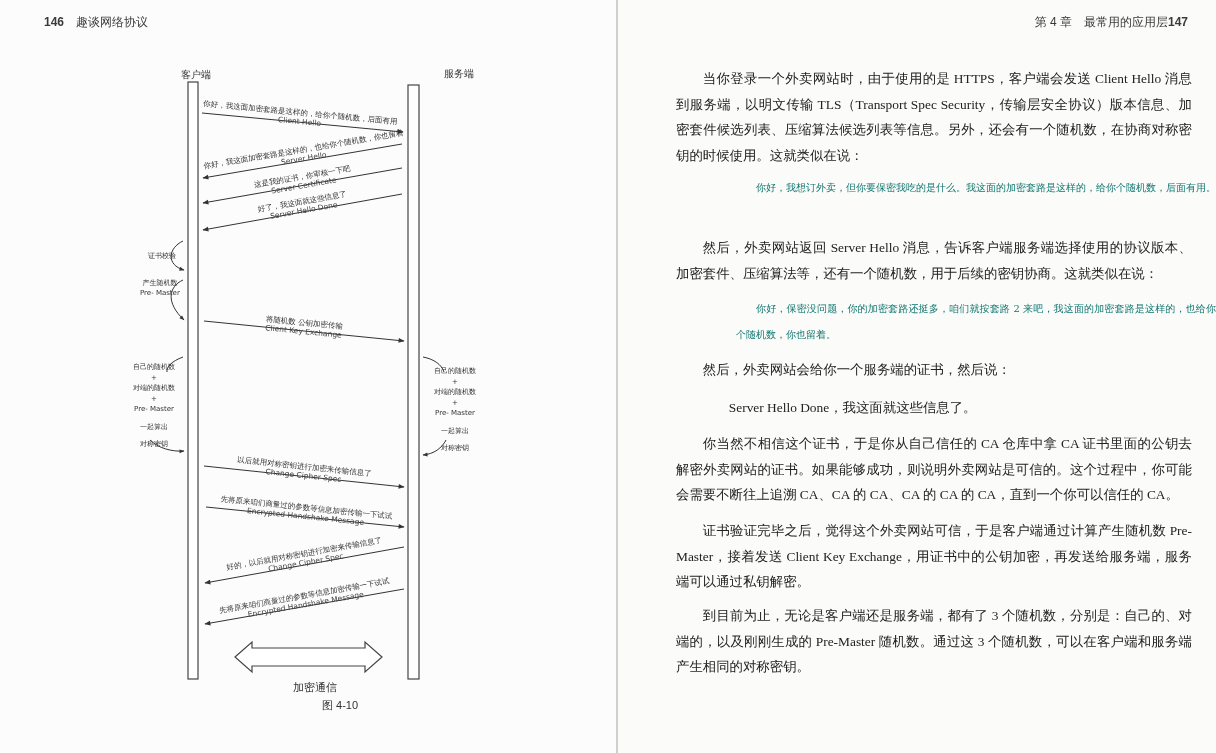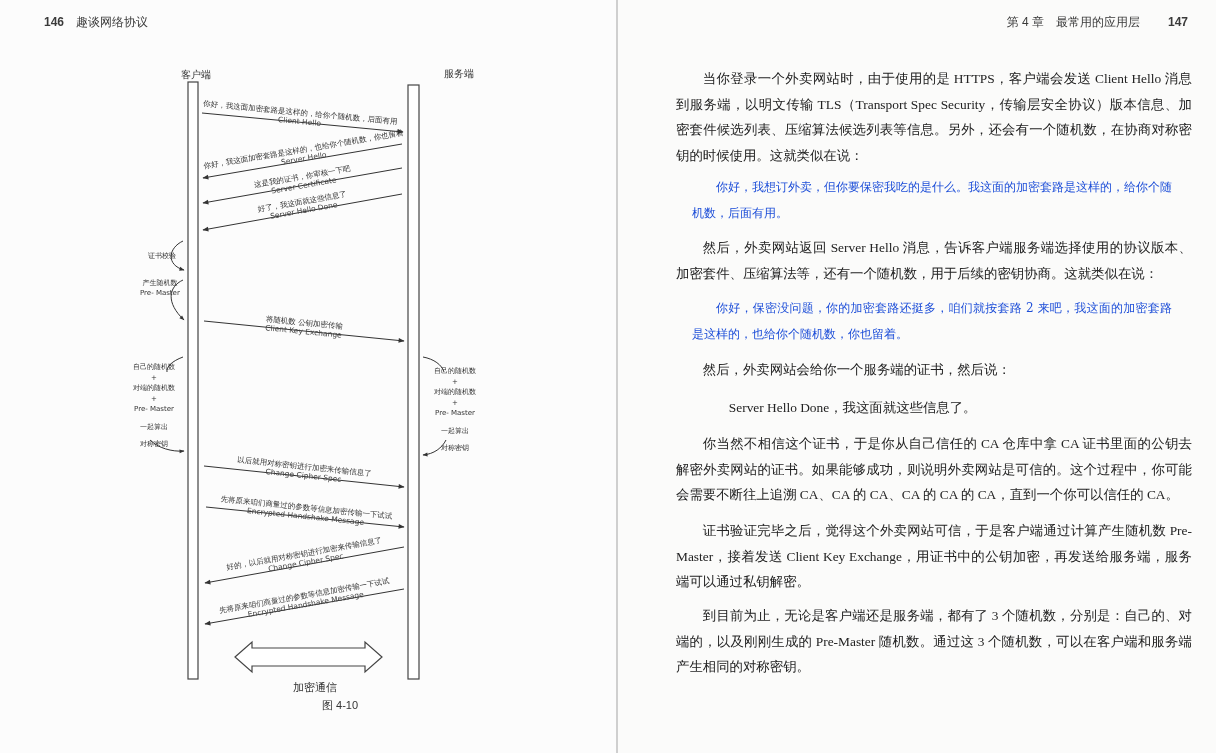--- a/index.html
+++ b/index.html
@@ -12,38 +12,38 @@
   .page { position: absolute; top: 0; height: 753px; }
   .page-left { left: 0; width: 617px; background: #fcfcfc; }
   .page-right { left: 618px; width: 598px; background: #fbfbfa; }
   .divider { position: absolute; left: 616px; top: 0; width: 2px; height: 753px; background: #cfcfcf; }
 
   .header { position: absolute; top: 14px; font-size: 12px; color: #3a3a3a; font-family: "Liberation Sans", sans-serif; }
   .header .num { font-weight: bold; }
   .header-left { left: 44px; }
   .header-left .title { margin-left: 12px; }
   .header-right { right: 28px; }
-  .header-right .num { margin-left: 28px; }
+  .header-right .num { margin-left: 0; }
 
   .diagram { position: absolute; left: 0; top: 0; width: 617px; height: 753px; }
   .diagram svg { position: absolute; left: 0; top: 0; }
   .dlabel { position: absolute; font-size: 10px; color: #333; white-space: nowrap; font-family: "DejaVu Sans", sans-serif; }
   .msg { position: absolute; white-space: nowrap; font-size: 7.5px; color: #333; transform-origin: center center; text-align: center; }
   .msg .en { display: block; font-size: 7.5px; color: #444; margin-top: -1px; }
   .side { position: absolute; font-size: 7px; color: #333; text-align: center; line-height: 13px; white-space: nowrap; }
   .caption { position: absolute; left: 286px; top: 698px; font-size: 11px; color: #333; font-family: "Liberation Sans", sans-serif; padding-left: 36px; }
 
   .body-text {
     position: absolute; left: 676px; width: 516px;
     font-family: "Liberation Serif", "DejaVu Serif", serif;
     font-size: 13.4px; line-height: 25.5px; color: #222;
     text-align: justify;
   }
   .body-text p { margin: 0; text-indent: 2em; }
-  .quote { font-family: "DejaVu Serif", serif; font-size: 12px; line-height: 25.5px; color: #1d4ed8; }
+  .quote { font-family: "DejaVu Serif", serif; font-size: 10px; line-height: 25.5px; color: #0f766e; margin-left: 44px; }
   .quote p { margin: 0; text-indent: 2em; }
 </style>
 </head>
 <body>
 
 <div class="page page-left"></div>
 <div class="page page-right"></div>
 <div class="divider"></div>
 
 <div class="header header-left">

